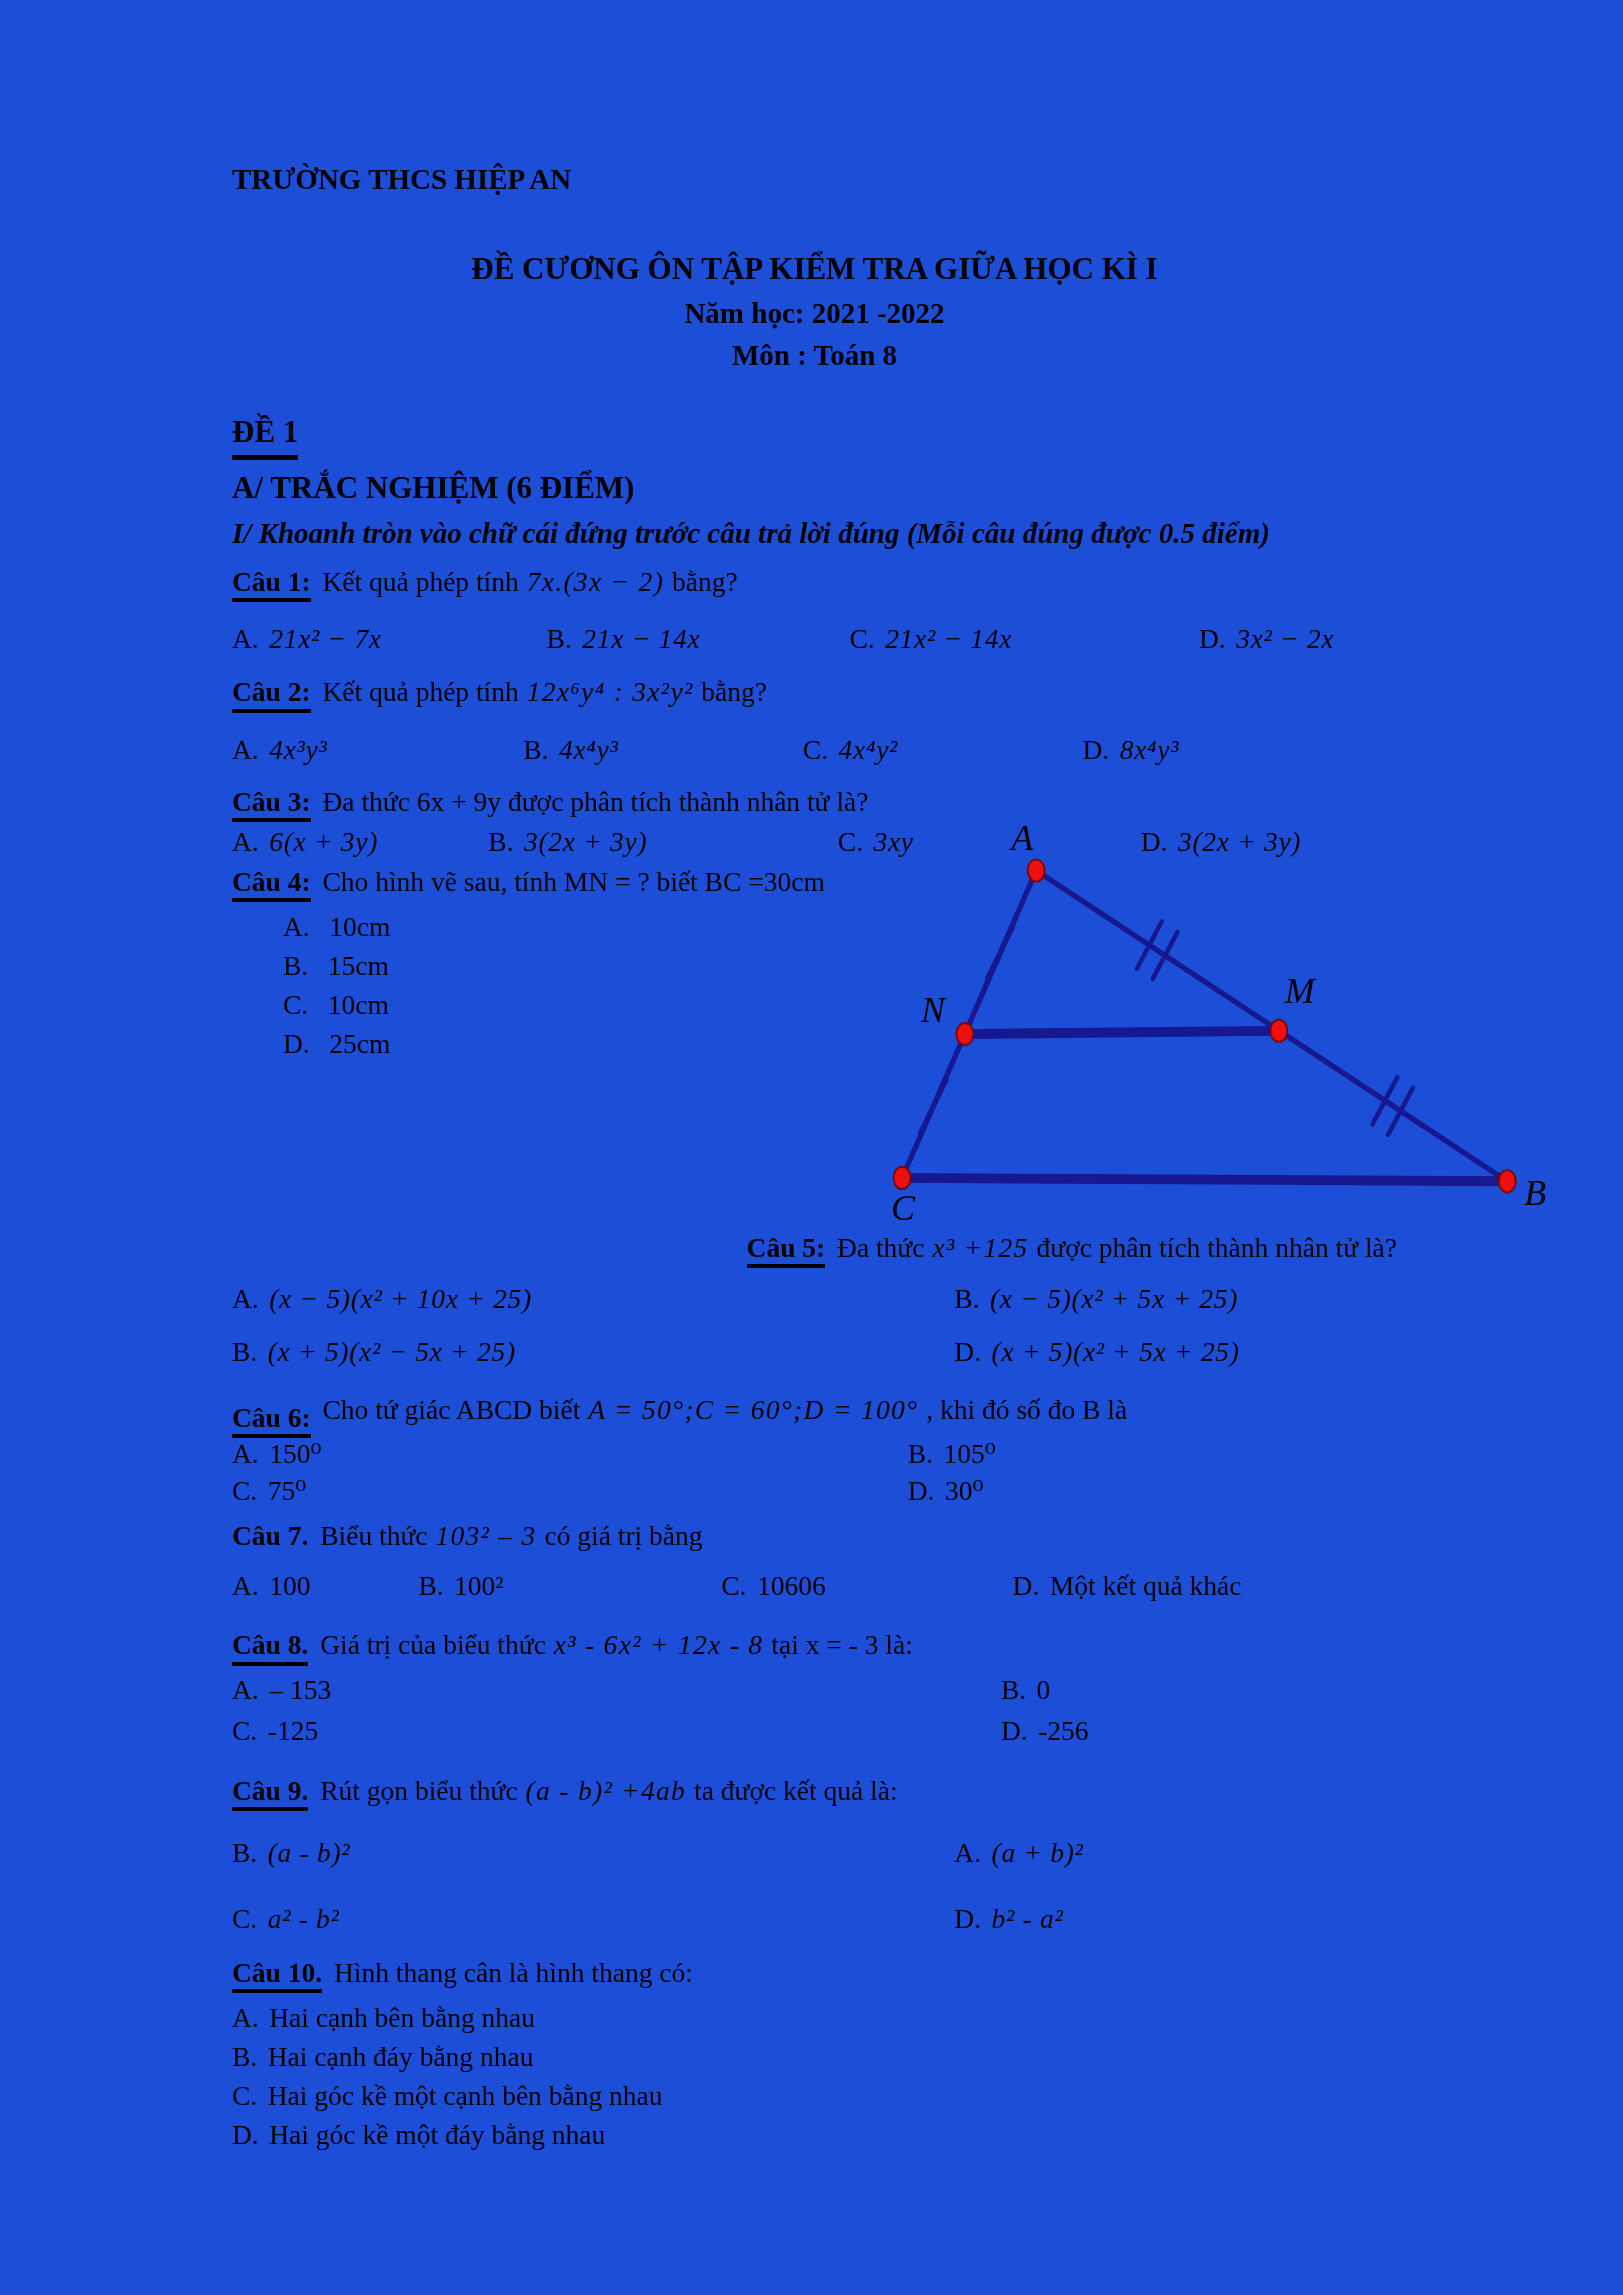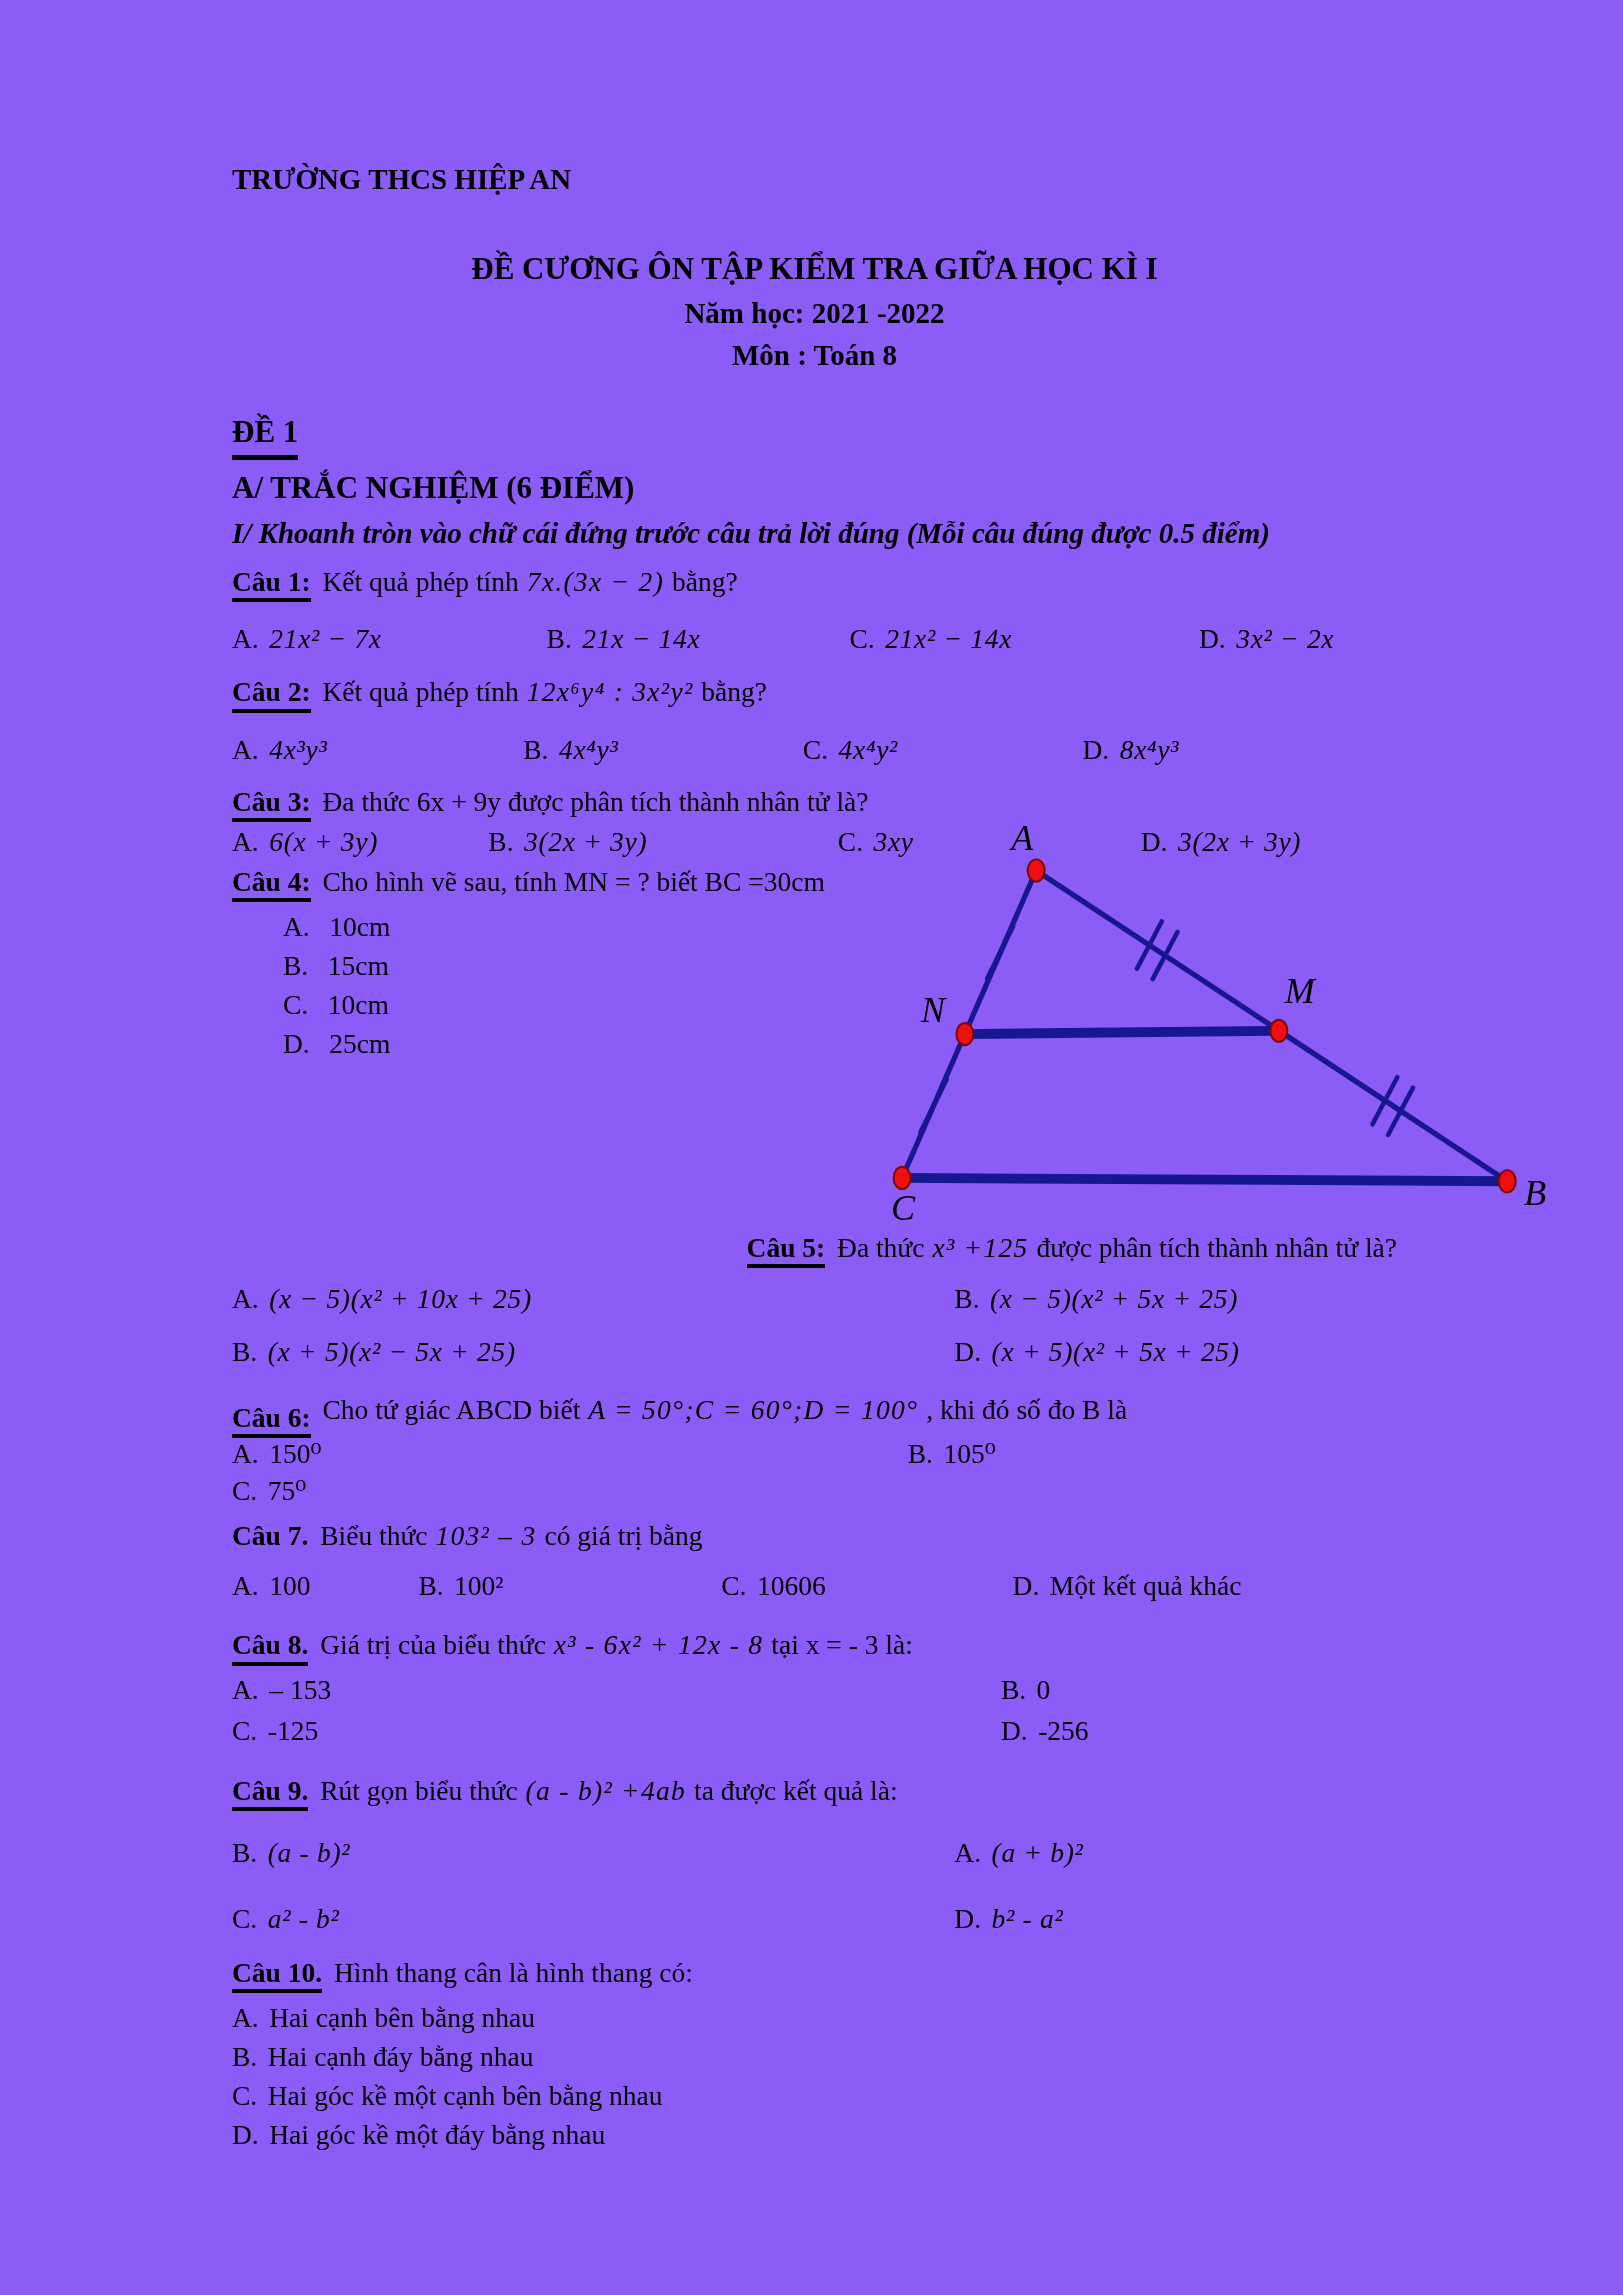--- a/index.html
+++ b/index.html
@@ -1,19 +1,19 @@
 <!DOCTYPE html>
 <html style="font-size:10.5px"><head>
 <meta charset="utf-8">
 <style>
   html,body{margin:0;padding:0;background:#888;}
   .page{
     position:relative;
     width:1623px;height:2295px;
-    background:#8b5cf6;color:#000;
+    background:#1d4ed8;color:#000;
     font-family:"Liberation Serif","DejaVu Serif",serif;
     font-size:27.5px;line-height:1.32;
     box-sizing:border-box;
     padding:160px 226px 0 232px;
     overflow:hidden;
   }
   .school{font-size:29px;font-weight:bold;}
   .center{text-align:center;font-weight:bold;}
   .title{margin-top:51px;font-size:31px;}
   .subtitle{font-size:29px;margin-top:3.9px;}
@@ -135,20 +135,21 @@
     <span class="opt"><span class="okey">D.</span><span class="mval">(x + 5)(x² + 5x + 25)</span></span>
   </div>
 
   <div class="qline" style="margin-top:22px;">
     <span class="qlabel q6label">Câu 6:</span><span>Cho tứ giác ABCD biết</span><span class="math">A = 50°;C = 60°;D = 100°</span><span>, khi đó số đo B  là</span>
   </div>
   <div class="opts" style="grid-template-columns:58% 42%;margin-top:7.9px;">
     <span class="opt"><span class="okey">A.</span><span>150⁰</span></span>
     <span class="opt"><span class="okey">B.</span><span>105⁰</span></span>
     <span class="opt"><span class="okey">C.</span><span>75⁰</span></span>
+    <span class="opt"><span class="okey">D.</span><span>30⁰</span></span>
   </div>
 
   <div class="qline" style="margin-top:9.2px;">
     <span class="qlabel no-ul">Câu 7.</span><span>Biểu thức</span><span class="math">103² – 3</span><span>có giá trị bằng</span>
   </div>
   <div class="opts" style="grid-template-columns:16% 26% 25% 33%;margin-top:13px;">
     <span class="opt"><span class="okey">A.</span><span>100</span></span>
     <span class="opt"><span class="okey">B.</span><span>100²</span></span>
     <span class="opt"><span class="okey">C.</span><span>10606</span></span>
     <span class="opt"><span class="okey">D.</span><span>Một kết quả khác</span></span>

